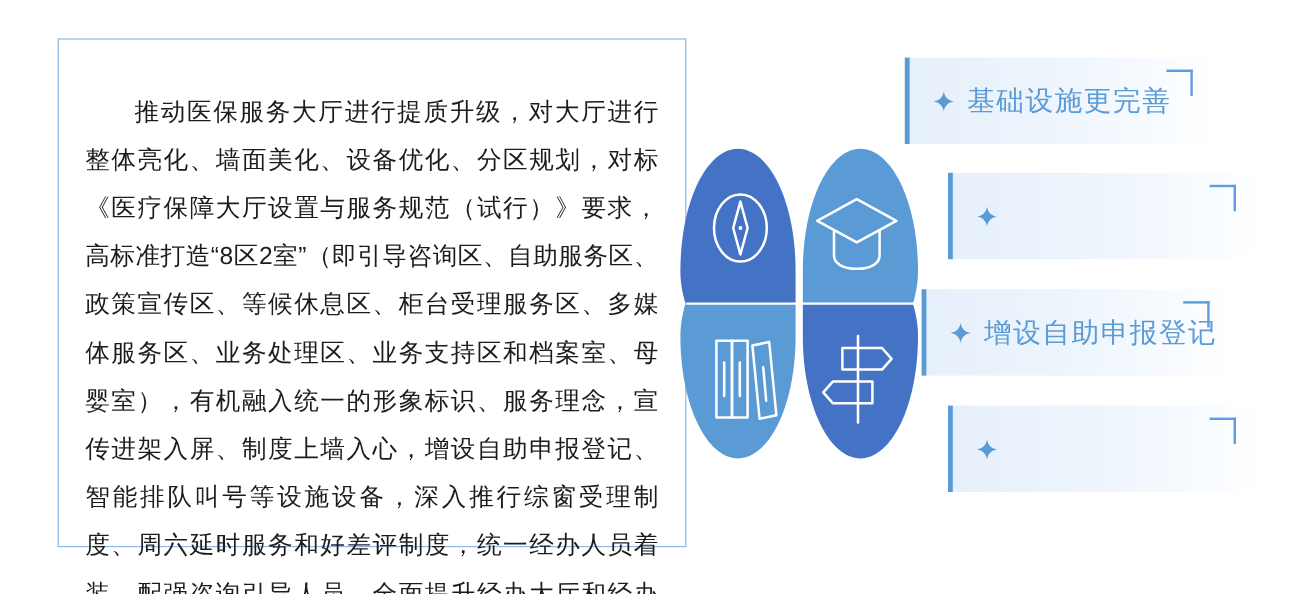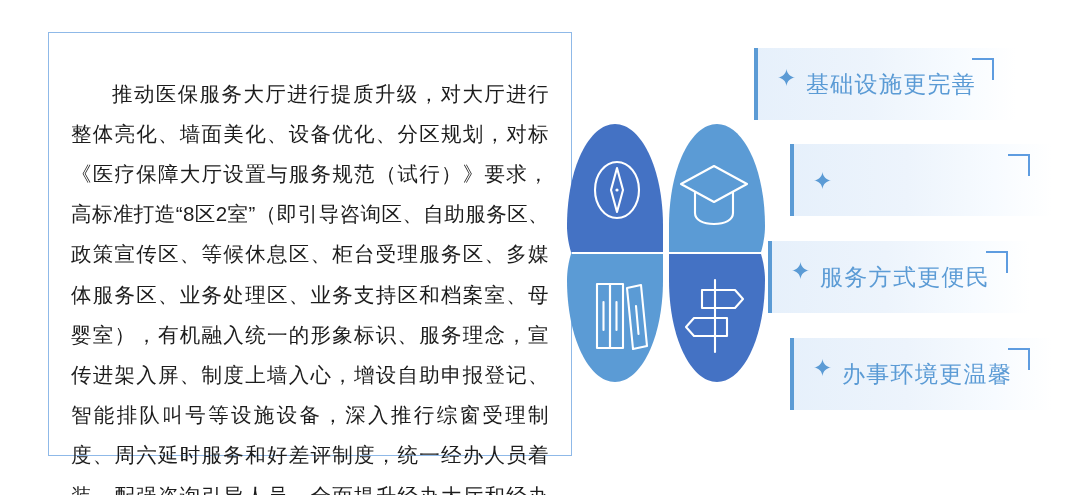--- a/index.html
+++ b/index.html
@@ -61,21 +61,21 @@
   .card-bracket{
     position:absolute;
     right:22px; top:10px;
     width:20px;height:20px;
     border-top:2.5px solid #5e9ce0;
     border-right:2.5px solid #5e9ce0;
   }
   .card-inner{
     position:relative;
     display:flex;
-    align-items:flex-start;
+    align-items:center;
     gap:11px;
     padding-left:24px;
   }
   .diamond-icon{
     width:17px;height:17px;
     flex:0 0 17px;
     display:block;
   }
   .card-label{
     font-size:23px;
@@ -168,27 +168,26 @@
 </div>
 
 <div class="card pos-2">
   <div class="card-bg"></div>
   <div class="card-bar"></div>
   <div class="card-bracket"></div>
   <div class="card-inner">
     <svg class="diamond-icon" viewBox="0 0 20 20">
       <path d="M10 0 C10.7 5.6 14.4 9.3 20 10 C14.4 10.7 10.7 14.4 10 20 C9.3 14.4 5.6 10.7 0 10 C5.6 9.3 9.3 5.6 10 0 Z" fill="#5b9bd5"></path>
     </svg>
-    <span class="card-label">服务方式更便民</span>
+    <span class="card-label">增设自助申报登记</span>
   </div>
 </div>
 
 <div class="card pos-3">
   <div class="card-bg"></div>
   <div class="card-bar"></div>
   <div class="card-bracket"></div>
   <div class="card-inner">
     <svg class="diamond-icon" viewBox="0 0 20 20">
       <path d="M10 0 C10.7 5.6 14.4 9.3 20 10 C14.4 10.7 10.7 14.4 10 20 C9.3 14.4 5.6 10.7 0 10 C5.6 9.3 9.3 5.6 10 0 Z" fill="#5b9bd5"></path>
     </svg>
-    <span class="card-label">办事环境更温馨</span>
   </div>
 </div>
 
 </body></html>

